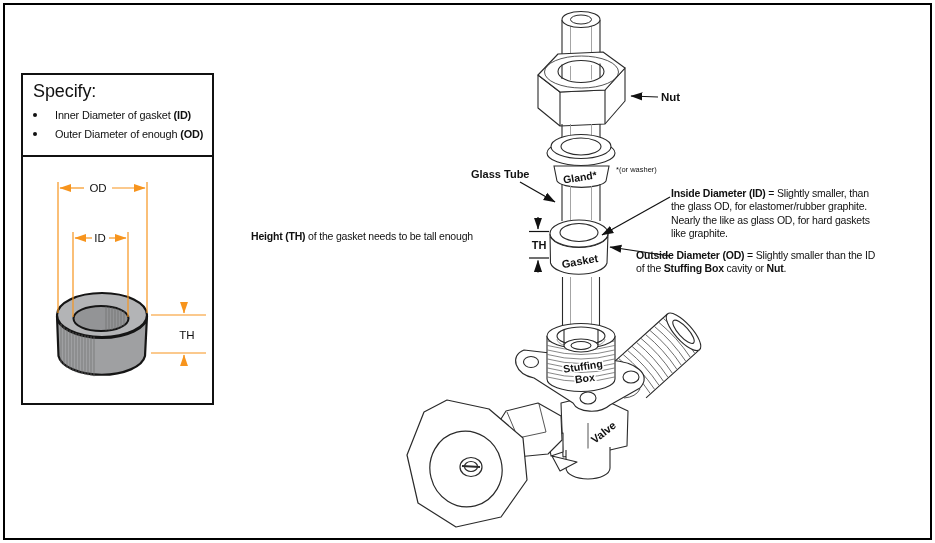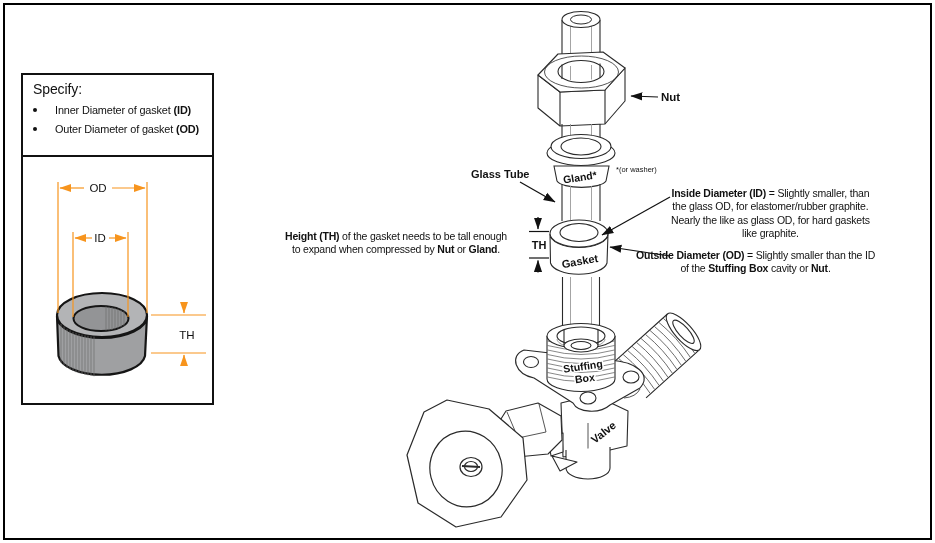--- a/index.html
+++ b/index.html
@@ -4,24 +4,24 @@
 <style>
   html,body{margin:0;padding:0;background:#e8e8e8;}
   #stage{position:relative;width:935px;height:543px;background:#ffffff;overflow:hidden;
          font-family:"Liberation Sans",sans-serif;color:#111;}
   #frame{position:absolute;left:3px;top:3px;right:3px;bottom:3px;border:2px solid #000;pointer-events:none;}
   #art{position:absolute;left:0;top:0;}
   svg text{font-family:"Liberation Sans",sans-serif;fill:#111;}
   .panel{position:absolute;border:2px solid #111;background:transparent;}
   #specify-box{left:21px;top:73px;width:193px;height:84px;box-sizing:border-box;}
   #gasket-box{left:21px;top:157px;width:193px;height:248px;box-sizing:border-box;border-top:none;}
-  .spec-title{font-size:14px;margin:6px 0 4px 10px;letter-spacing:-0.1px;}
+  .spec-title{font-size:18px;margin:6px 0 4px 10px;letter-spacing:-0.1px;}
   .li{position:relative;padding-left:32px;font-size:10.9px;line-height:18.5px;white-space:nowrap;letter-spacing:-0.15px;}
   .blt{position:absolute;left:10px;top:7px;width:4px;height:4px;border-radius:50%;background:#111;}
-  .note{position:absolute;font-size:10.5px;line-height:13.4px;letter-spacing:-0.2px;white-space:nowrap;text-align:center;}
+  .note{position:absolute;font-size:10.5px;line-height:13.4px;letter-spacing:-0.2px;white-space:nowrap;}
   .note b{letter-spacing:-0.2px;}
   #note-height{left:251px;top:230px;width:290px;}
   #note-inside{left:671px;top:187px;}
   #note-outside{left:636px;top:249px;}
   .halo{paint-order:stroke;stroke:#fff;stroke-width:3px;stroke-linejoin:round;}
 </style>
 </head>
 <body>
 
 <div id="stage">
@@ -176,28 +176,27 @@
     </g>
 
     <text x="98" y="192" font-size="11.5" fill="#F7941D" text-anchor="middle">OD</text>
     <text x="100" y="242" font-size="11.5" fill="#F7941D" text-anchor="middle">ID</text>
     <text x="187" y="339" font-size="11.5" fill="#F7941D" text-anchor="middle">TH</text>
   </svg>
 
   <div id="specify-box" class="panel">
     <div class="spec-title">Specify:</div>
     <div class="li"><span class="blt"></span><span>Inner Diameter of gasket </span><b>(ID)</b></div>
-    <div class="li"><span class="blt"></span><span>Outer Diameter of gasket </span><b>(OD)</b></div>
+    <div class="li"><span class="blt"></span><span>Outer Diameter of enough </span><b>(OD)</b></div>
   </div>
 
   <div id="gasket-box" class="panel"></div>
 
   <div id="note-height" class="note">
     <div><b>Height (TH)</b><span> of the gasket needs to be tall enough</span></div>
-    <div><span>to expand when compressed by </span><b>Nut</b><span> or </span><b>Gland</b><span>.</span></div>
   </div>
 
   <div id="note-inside" class="note">
     <div><b>Inside Diameter (ID)</b><span> = Slightly smaller, than</span></div>
     <div>the glass OD, for elastomer/rubber graphite.</div>
     <div>Nearly the like as glass OD, for hard gaskets</div>
     <div>like graphite.</div>
   </div>
 
   <div id="note-outside" class="note">

